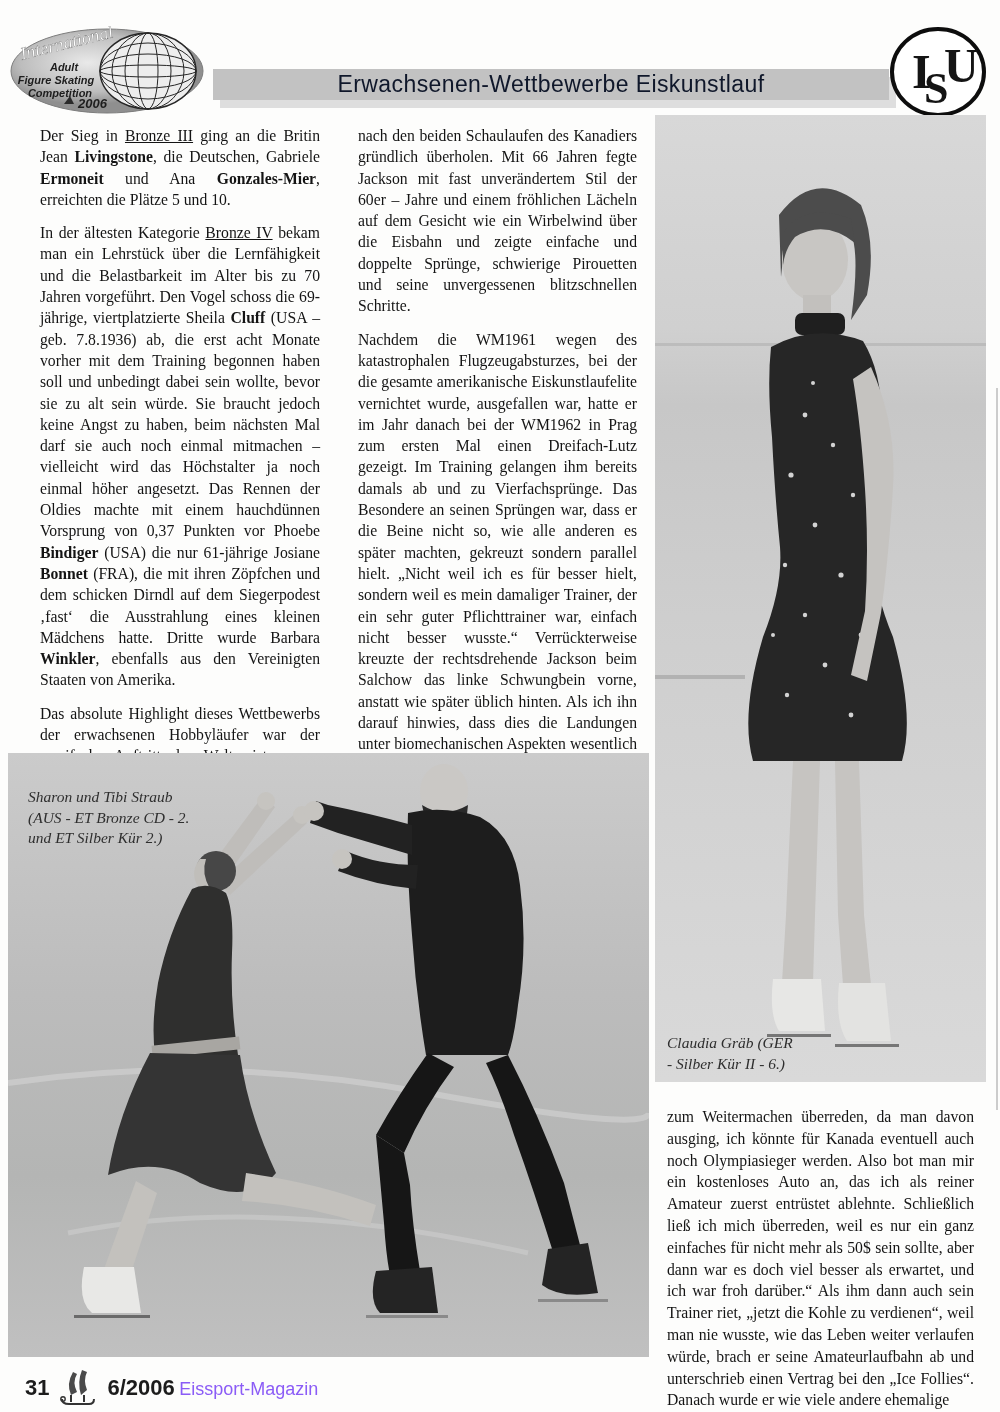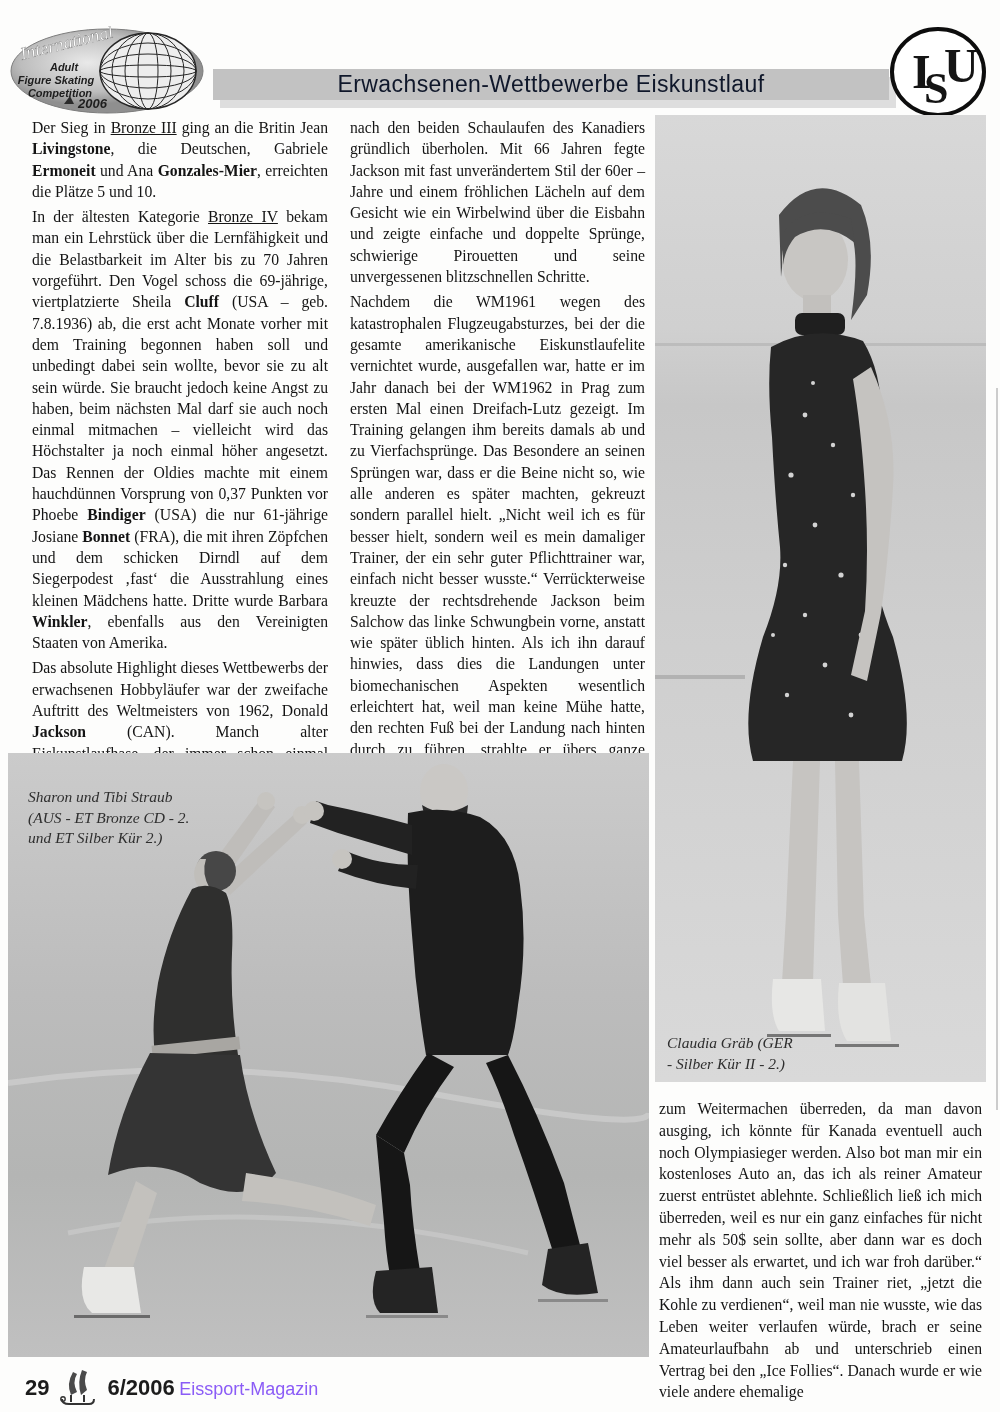--- a/index.html
+++ b/index.html
@@ -12,21 +12,21 @@
              box-shadow:7px 8px 0 #dedede;display:flex;align-items:center;justify-content:center;}
   .title-bar .t{font-family:"Liberation Sans",sans-serif;font-size:23px;color:#0f172a;letter-spacing:.4px;}
   .isu-logo{position:absolute;right:12px;top:26px;width:100px;height:92px;}
 
   
   .col{position:absolute;text-align:justify;font-size:15.7px;line-height:21.3px;color:#141414;
        hyphens:auto;-webkit-hyphens:auto;}
   #col1{left:28px;top:113px;width:304px;}
   #col2{left:346px;top:113px;width:303px;}
   #col3{left:655px;top:1094px;width:331px;line-height:21.8px;}
-  .para{margin:4px;}
+  .para{margin:12px;}
   .rich-b{font-weight:bold;}
   .rich-u{text-decoration:underline;}
   .sec-heading{font-family:"Liberation Sans",sans-serif;font-weight:700;font-size:17.5px;
                line-height:22px;margin:12px 0 3px 0;color:#101010;text-align:left;}
 
   
   .photo{position:absolute;overflow:hidden;}
   #photo-right{left:655px;top:115px;width:331px;height:967px;
                background:linear-gradient(180deg,#d8d8d8 0%,#d0d0d0 22%,#c7c7c7 30%,#cfcfcf 55%,#d9d9d9 100%);}
   #photo-bottom{left:8px;top:753px;width:641px;height:604px;
@@ -141,21 +141,21 @@
       <path d="M138 646 L131 800 L127 868 L158 868 L160 800 L165 646 Z" fill="#c6c4c1"></path>
       <path d="M180 646 L183 800 L188 870 L216 870 L209 800 L204 646 Z" fill="#c6c4c1"></path>
 
       <path d="M118 864 Q114 900 124 916 L170 916 L166 864 Z" fill="#e7e7e5"></path>
       <rect x="112" y="919" width="64" height="3" fill="#767676"></rect>
       <path d="M184 868 Q180 908 192 926 L236 926 L230 868 Z" fill="#e3e3e1"></path>
       <rect x="180" y="929" width="64" height="3" fill="#767676"></rect>
     </svg>
     <div class="caption" id="caption-single">
       <div>Claudia Gräb (GER</div>
-      <div>- Silber Kür II - 2.)</div>
+      <div>- Silber Kür II - 6.)</div>
     </div>
   </div>
 
   <div class="photo" id="photo-bottom">
     <svg width="641" height="604" viewBox="0 0 641 604">
 
       <path d="M0 330 Q200 300 420 340 T641 360" stroke="#dadada" stroke-width="6" fill="none" opacity="0.5"></path>
       <path d="M60 480 Q260 440 520 500" stroke="#d2d2d2" stroke-width="5" fill="none" opacity="0.5"></path>
 
       <path d="M196 122 L254 44 L267 54 L214 130 Z" fill="#bfbdba"></path>
@@ -203,21 +203,21 @@
     </div>
   </div>
 
   <div class="col" id="col3">
     <p class="para">zum Weitermachen überreden, da man davon ausging, ich könnte für Kanada eventuell auch noch Olympiasieger werden. Also bot man mir ein kostenloses Auto an, das ich als reiner Amateur zuerst entrüstet ablehnte. Schließlich ließ ich mich überreden, weil es nur ein ganz einfaches für nicht mehr als 50$ sein sollte, aber dann war es doch viel besser als erwartet, und ich war froh darüber.“ Als ihm dann auch sein Trainer riet, „jetzt die Kohle zu verdienen“, weil man nie wusste, wie das Leben weiter verlaufen würde, brach er seine Amateurlaufbahn ab und unterschrieb einen Vertrag bei den „Ice Follies“. Danach wurde er wie viele andere ehemalige</p>
   </div>
 
   <div class="scan-edge"></div>
 
   <div class="footer">
-    <span class="page-num">29</span>
+    <span class="page-num">31</span>
     <span class="footer-logo">
       <svg width="40" height="40" viewBox="0 0 40 40">
         <path d="M15 4 Q8 16 13 27 L19 24 Q14 14 19 6 Z" fill="#4a4a4a"></path>
         <path d="M24 2 Q19 14 23 27 L29 22 Q25 12 29 4 Z" fill="#4a4a4a"></path>
         <path d="M4 31 Q4 36 11 36 L31 36 Q36 36 36 31" fill="none" stroke="#333" stroke-width="2"></path>
         <circle cx="5" cy="31" r="2.2" fill="none" stroke="#333" stroke-width="1.4"></circle>
         <path d="M13 27 L13 34 M26 27 L26 34" stroke="#333" stroke-width="2"></path>
       </svg>
     </span>
     <span>

